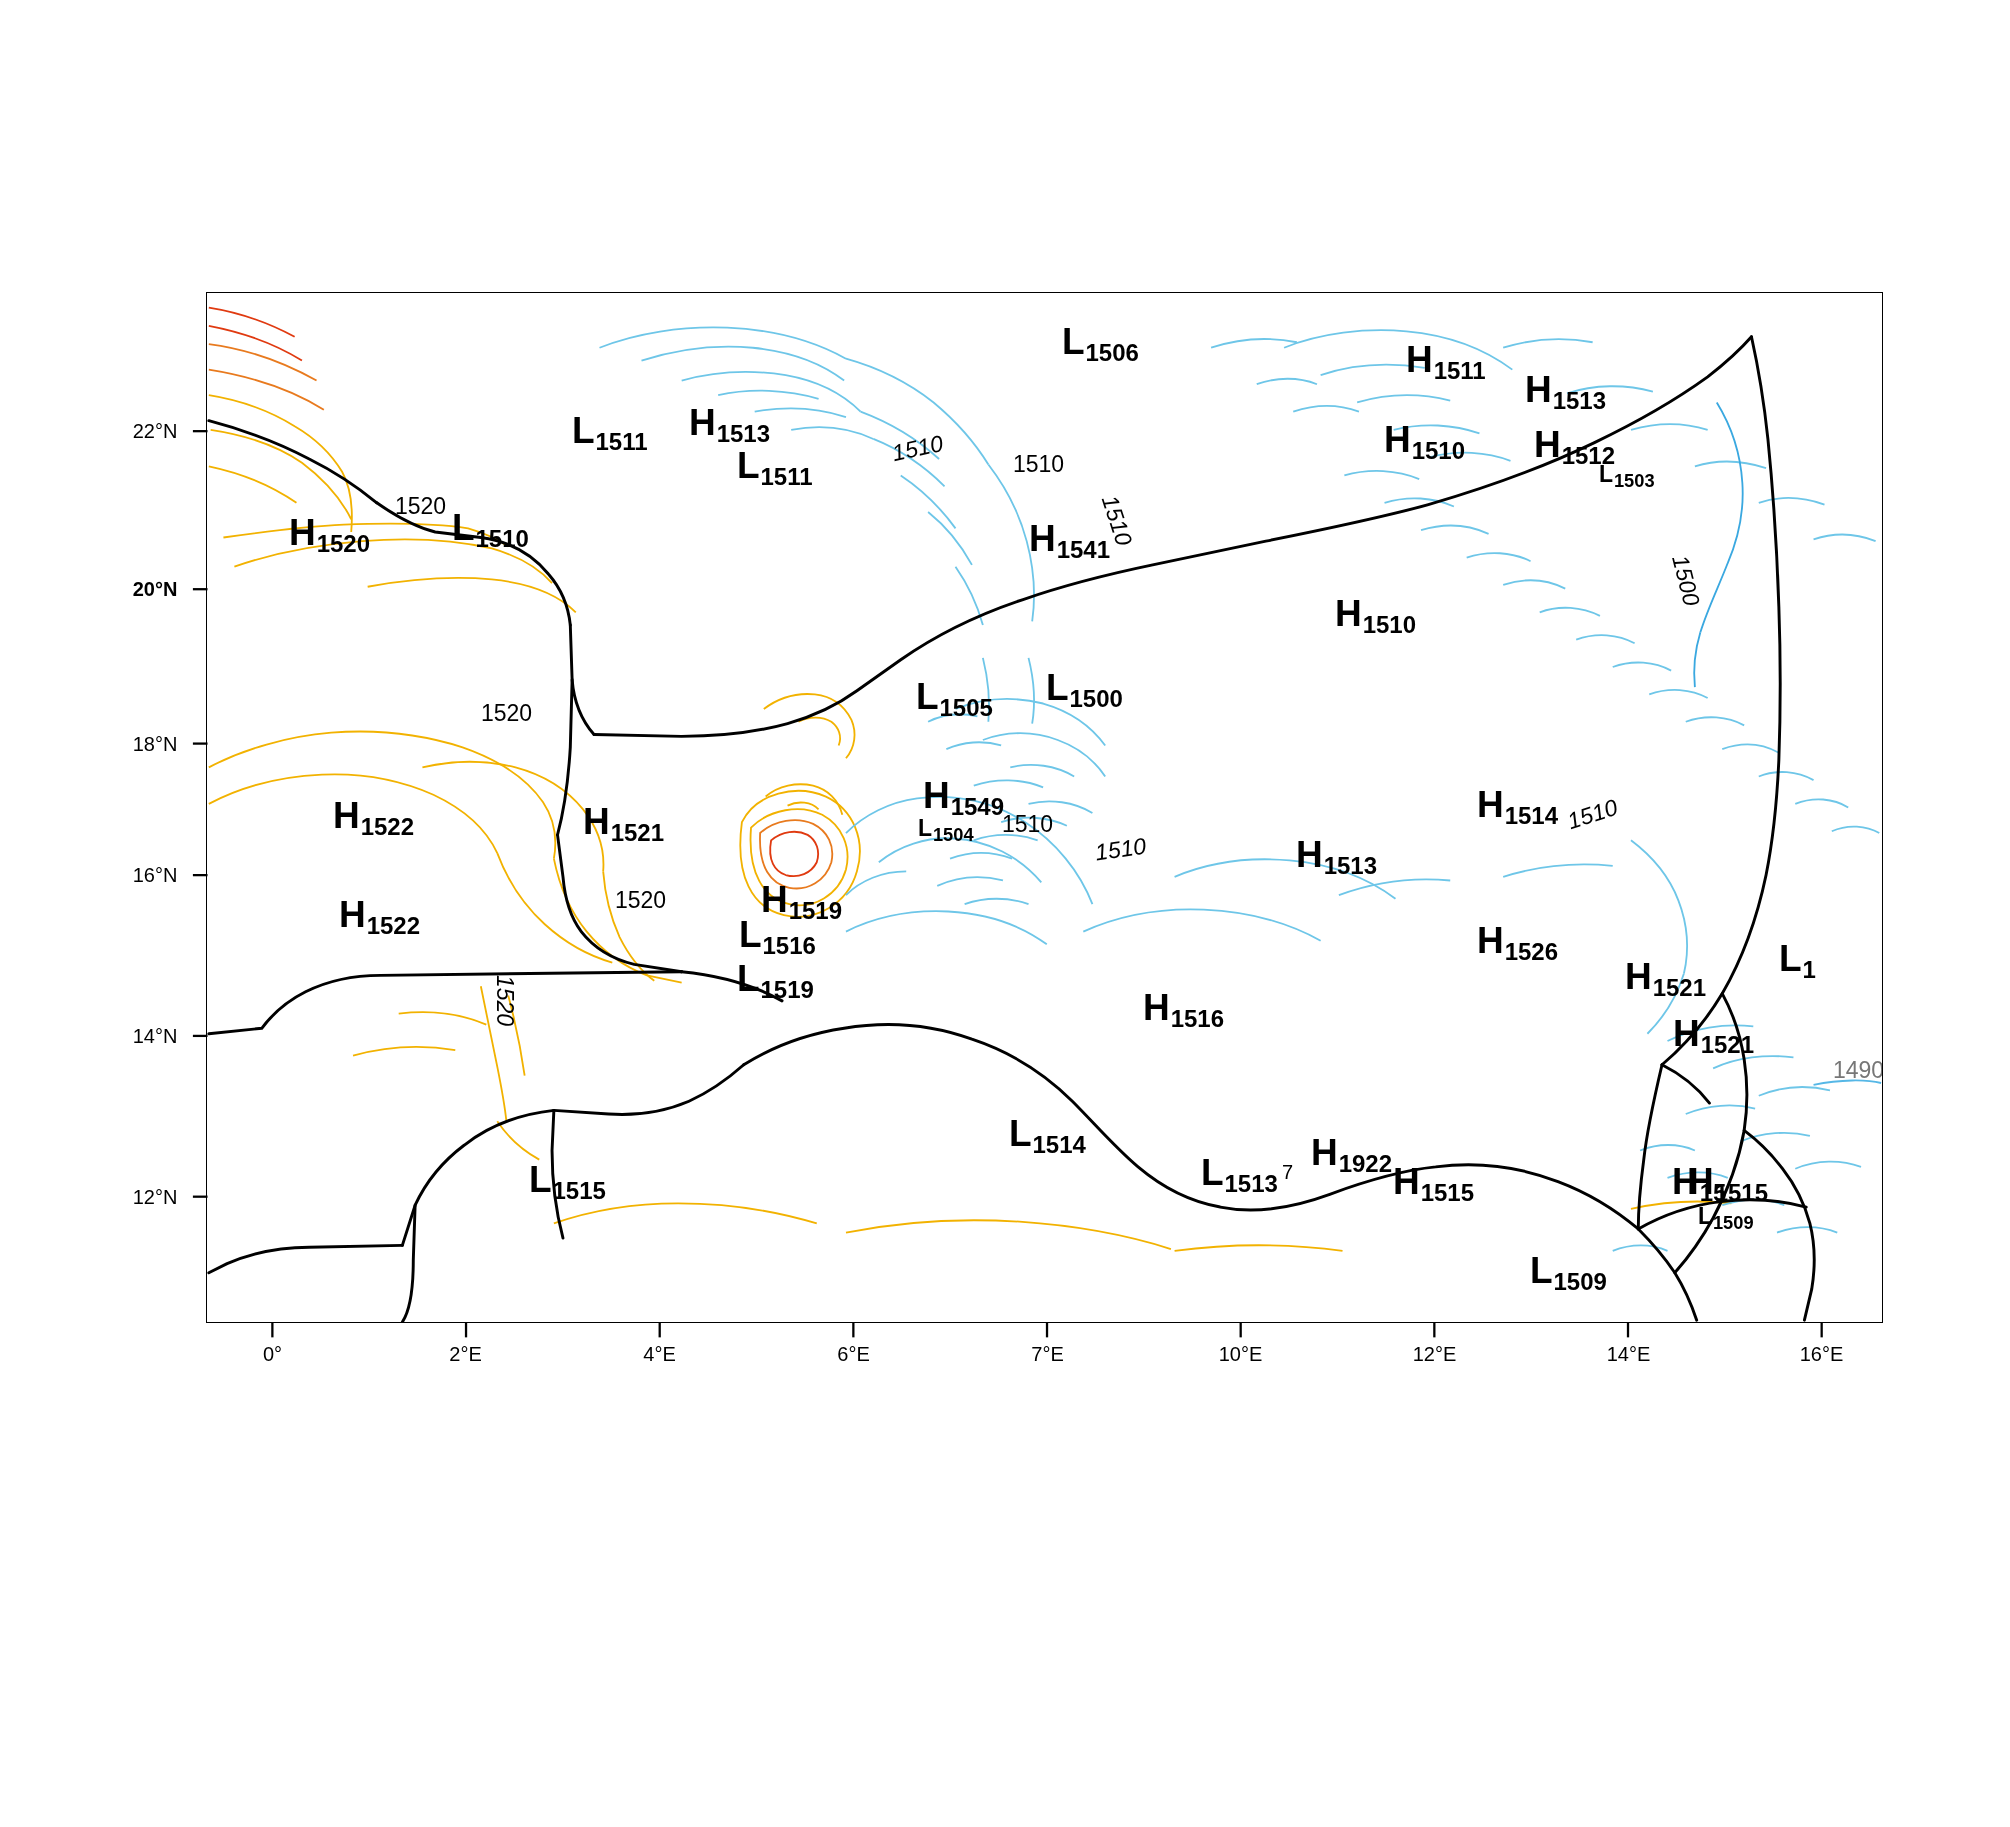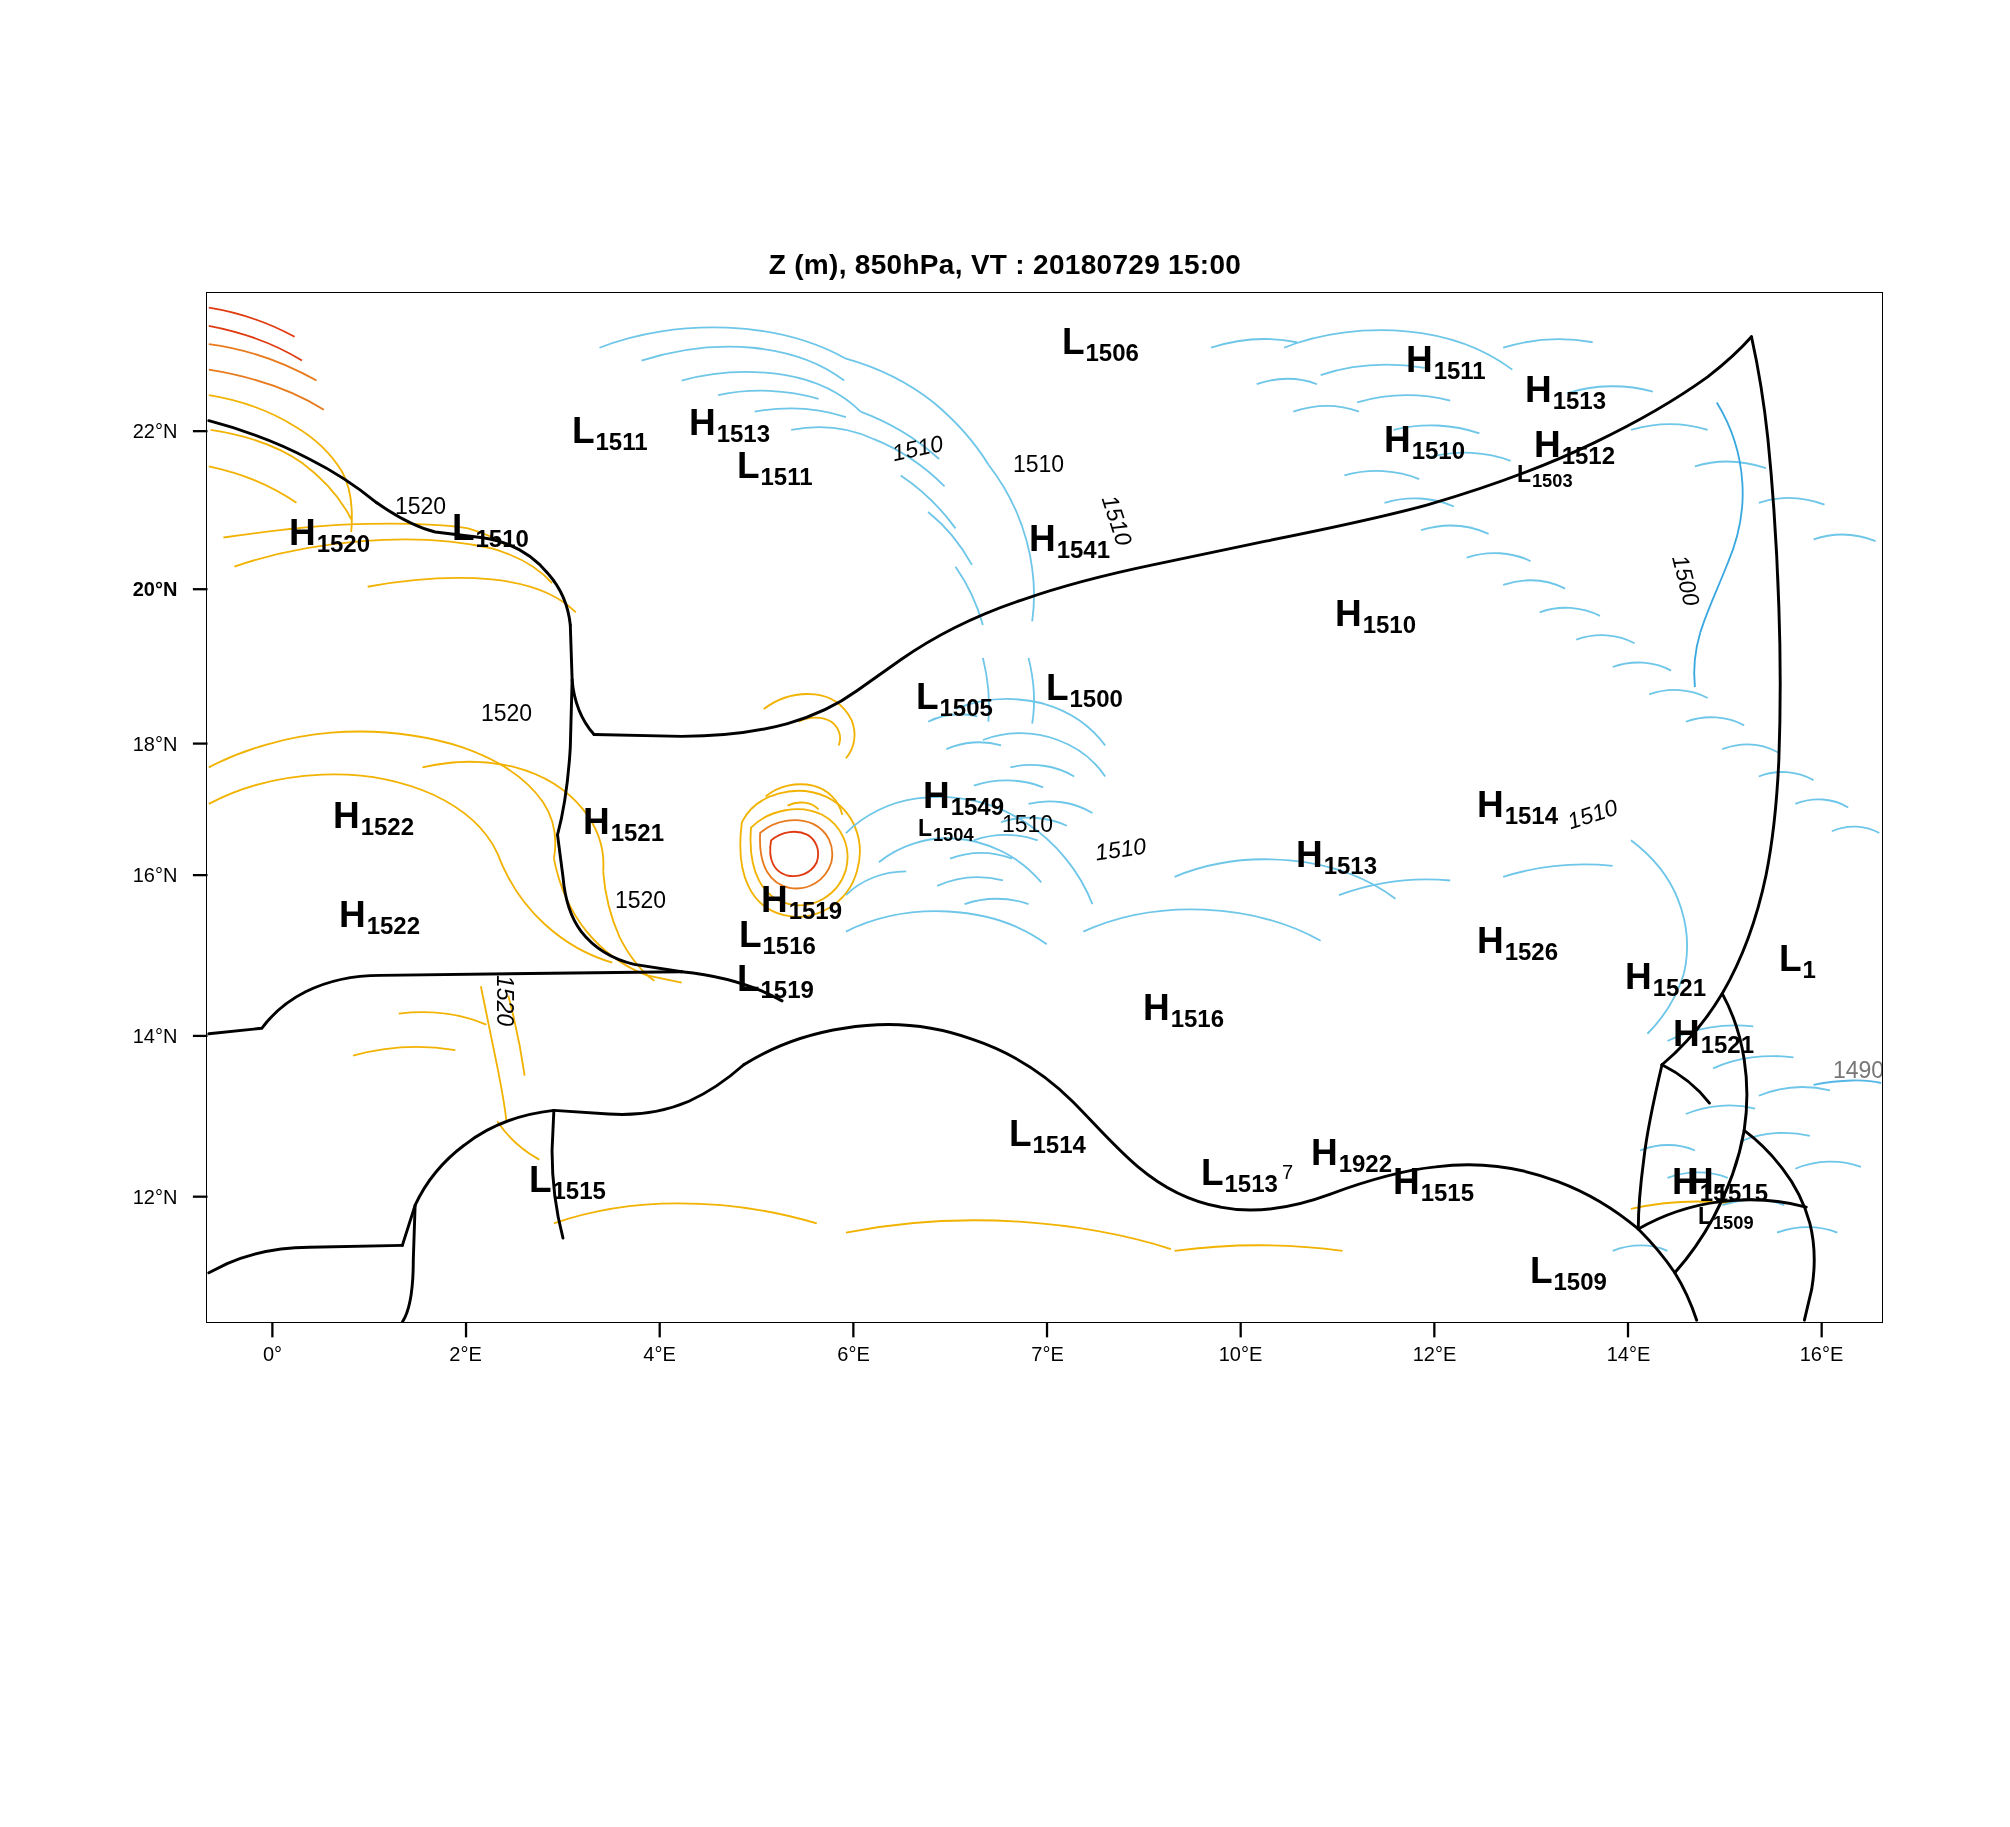--- a/index.html
+++ b/index.html
@@ -100,21 +100,20 @@
     color: #000;
     text-align: center;
     white-space: nowrap;
   }
 </style>
 </head>
 <body>
 
 <div id="figure">
 
-  <div id="chart-title">Z (m), 850hPa, VT : 20180729  15:00</div>
 
   <div id="plot-area">
 
     <svg id="map-svg" viewBox="0 0 1835 1128" preserveAspectRatio="none">
 
       <g fill="none" stroke-width="2">
 
         <g stroke="#e03a10">
           <path d="M 2 16 C 40 22 70 34 96 48"></path>
           <path d="M 2 36 C 44 44 78 58 104 74"></path>
@@ -324,21 +323,21 @@
       <div class="hl" style="left:365px; top:119px;"><span class="hl-letter">L</span><span class="hl-value">1511</span></div>
 
       <div class="hl" style="left:482px; top:111px;"><span class="hl-letter">H</span><span class="hl-value">1513</span></div>
 
       <div class="hl" style="left:1177px; top:128px;"><span class="hl-letter">H</span><span class="hl-value">1510</span></div>
 
       <div class="hl" style="left:1327px; top:133px;"><span class="hl-letter">H</span><span class="hl-value">1512</span></div>
 
       <div class="hl" style="left:530px; top:154px;"><span class="hl-letter">L</span><span class="hl-value">1511</span></div>
 
-      <div class="hl small" style="left:1310px; top:170px;"><span class="hl-letter">L</span><span class="hl-value">1503</span></div>
+      <div class="hl small" style="left:1392px; top:170px;"><span class="hl-letter">L</span><span class="hl-value">1503</span></div>
 
       <div class="hl" style="left:82px; top:221px;"><span class="hl-letter">H</span><span class="hl-value">1520</span></div>
 
       <div class="hl" style="left:245px; top:216px;"><span class="hl-letter">L</span><span class="hl-value">1510</span></div>
 
       <div class="hl" style="left:822px; top:227px;"><span class="hl-letter">H</span><span class="hl-value">1541</span></div>
 
       <div class="hl" style="left:1128px; top:302px;"><span class="hl-letter">H</span><span class="hl-value">1510</span></div>
 
       <div class="hl" style="left:709px; top:365px;margin-top:20px;"><span class="hl-letter">L</span><span class="hl-value">1505</span></div>

